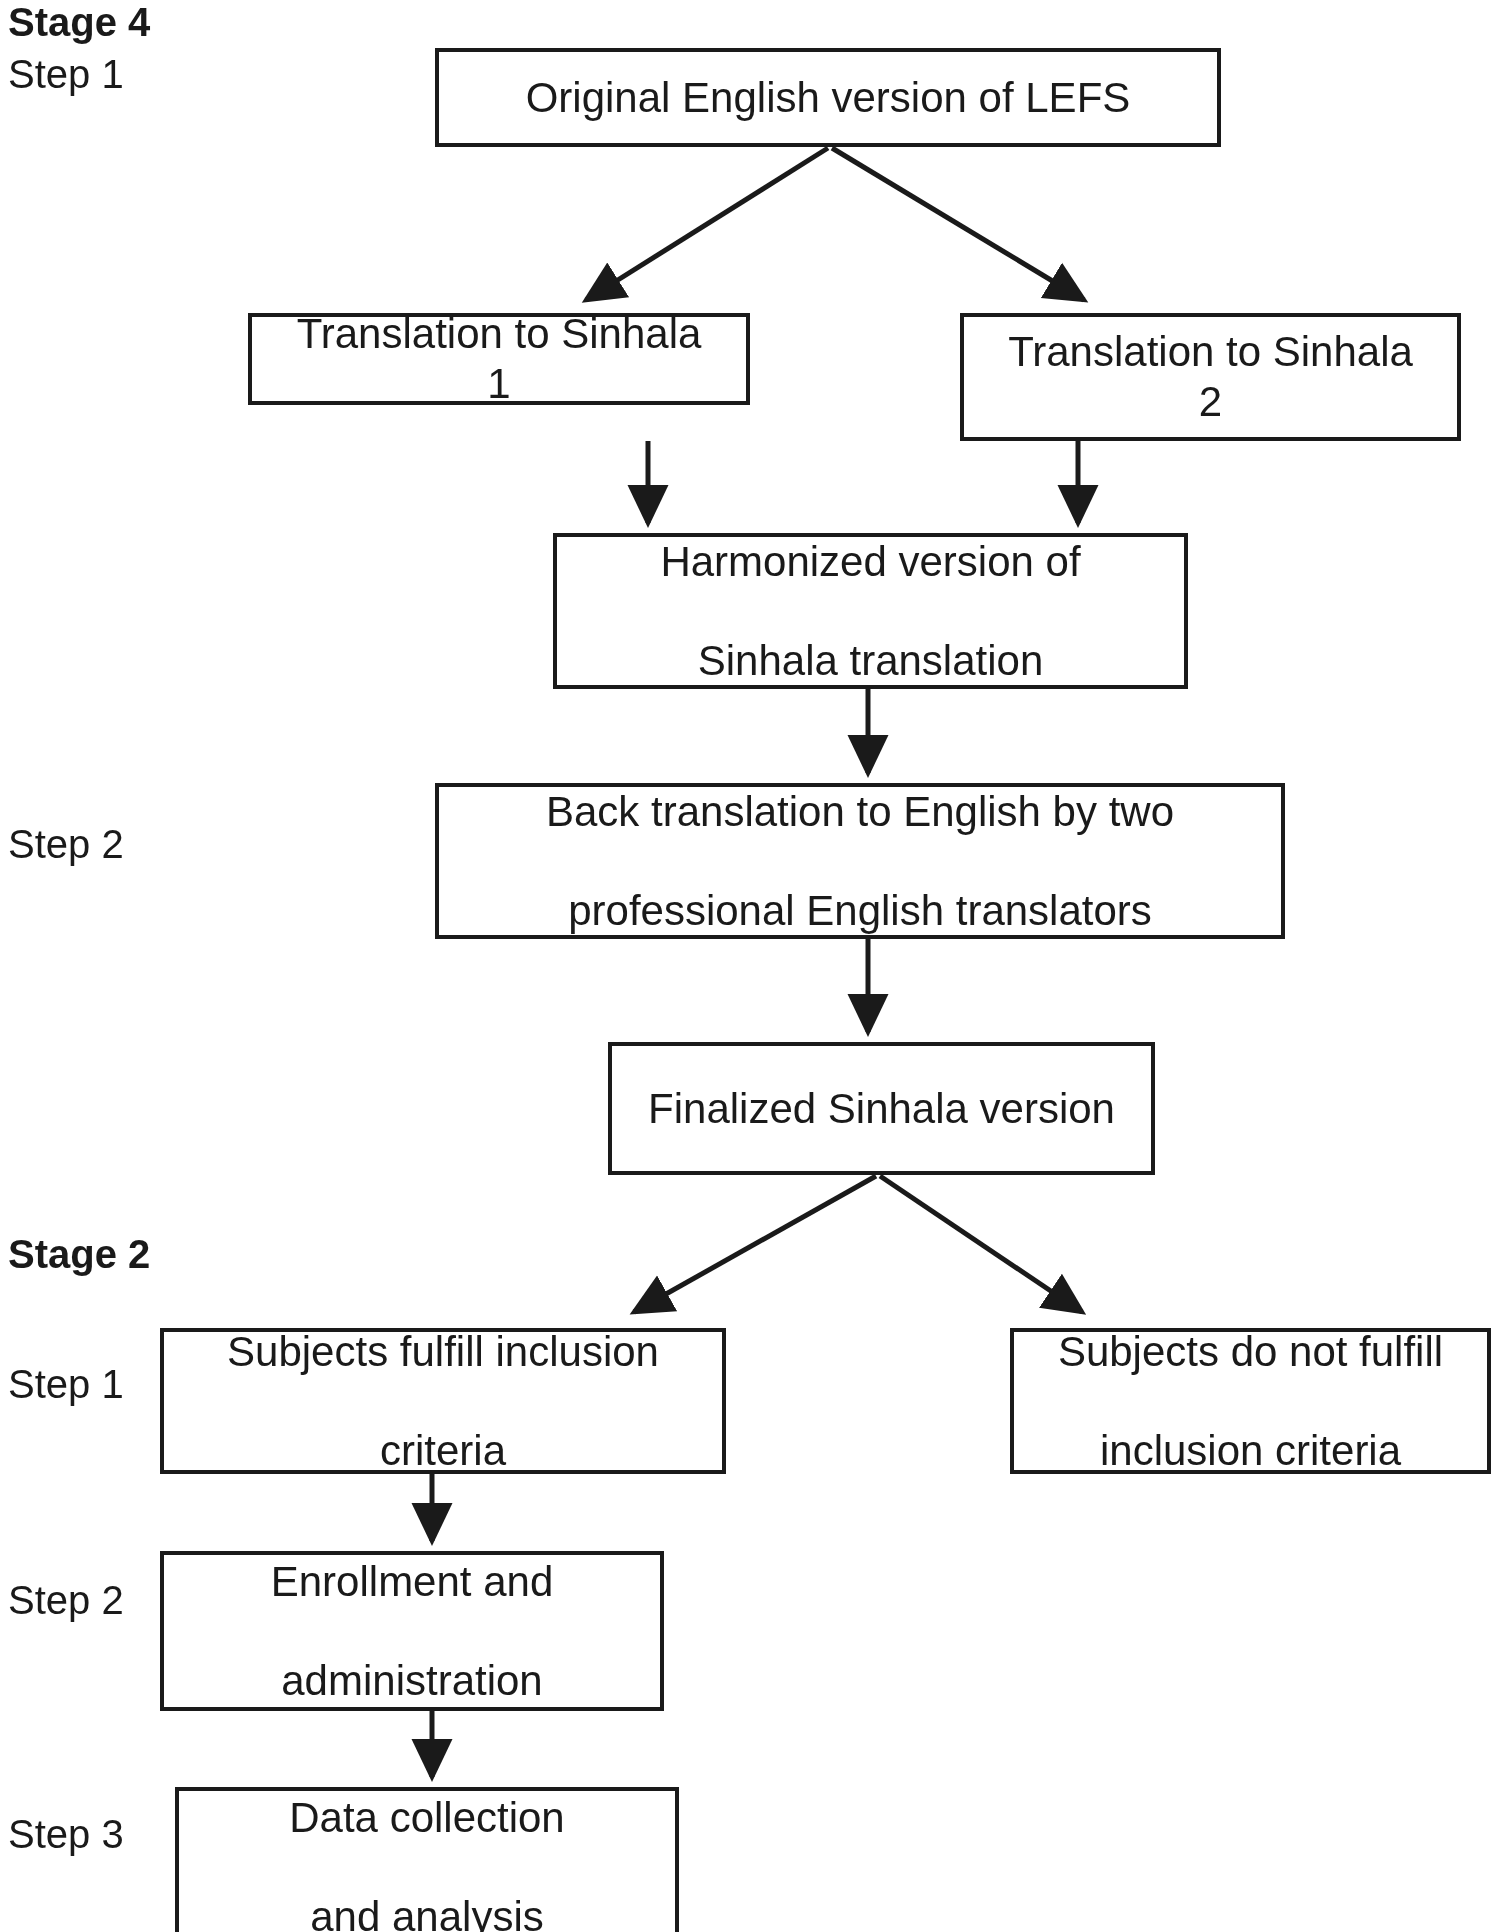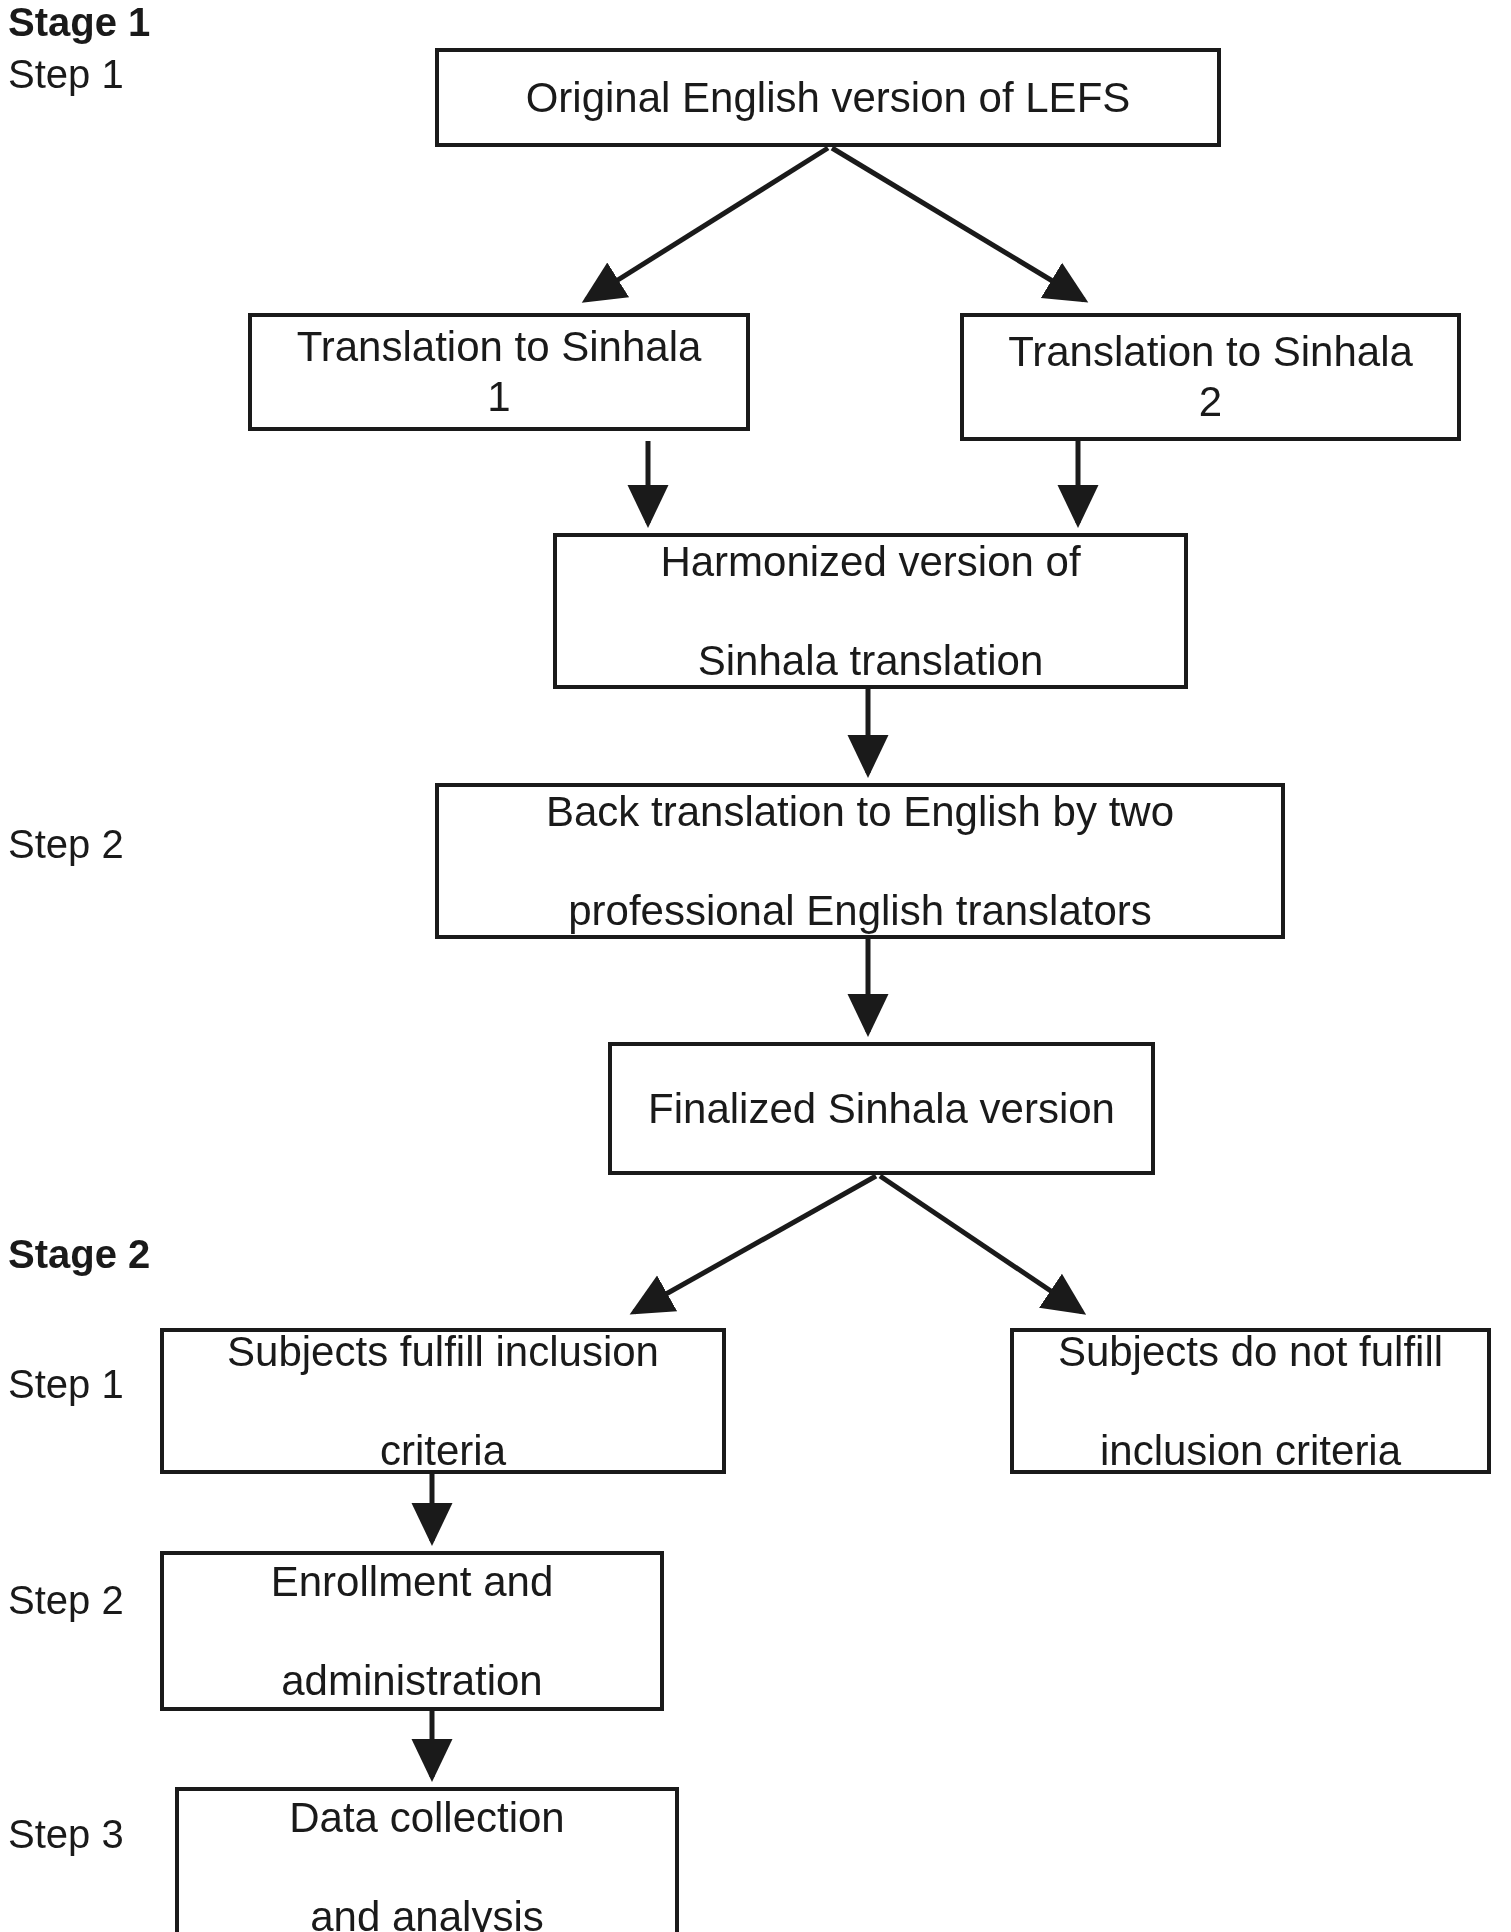--- a/index.html
+++ b/index.html
@@ -57,21 +57,21 @@
     width: 1511px;
     height: 1932px;
     pointer-events: none;
   }
 </style>
 </head>
 <body>
 
 <div id="canvas">
 
-  <div class="stage-label" style="left:8px; top:0px;">Stage 1</div>
+  <div class="stage-label" style="left:8px; top:0px;">Stage 4</div>
   <div class="step-label" style="left:8px; top:52px;">Step 1</div>
   <div class="step-label" style="left:8px; top:822px;">Step 2</div>
   <div class="stage-label" style="left:8px; top:1232px;">Stage 2</div>
   <div class="step-label" style="left:8px; top:1362px;">Step 1</div>
   <div class="step-label" style="left:8px; top:1578px;">Step 2</div>
   <div class="step-label" style="left:8px; top:1812px;">Step 3</div>
 
   <svg class="edges" viewBox="0 0 1511 1932">
     <defs>
       <marker id="ah" markerWidth="9" markerHeight="9" refX="7.6" refY="4.5" orient="auto" markerUnits="strokeWidth">
@@ -95,21 +95,21 @@
 
     <line x1="432" y1="1474" x2="432" y2="1541" stroke="#1a1a1a" stroke-width="5" marker-end="url(#ah)"></line>
 
     <line x1="432" y1="1711" x2="432" y2="1777" stroke="#1a1a1a" stroke-width="5" marker-end="url(#ah)"></line>
   </svg>
 
   <div class="node" style="left:435px; top:48px; width:786px; height:99px;">
     <span>Original English version of LEFS</span>
   </div>
 
-  <div class="node" style="left:248px; top:313px; width:502px; height:118px;">
+  <div class="node" style="left:248px; top:313px; width:502px; height:92px;">
     <span>Translation to Sinhala 1</span>
   </div>
 
   <div class="node" style="left:960px; top:313px; width:501px; height:128px;">
     <span>Translation to Sinhala 2</span>
   </div>
 
   <div class="node" style="left:553px; top:533px; width:635px; height:156px;">
     <span>
       <span>Harmonized version of</span><br>

